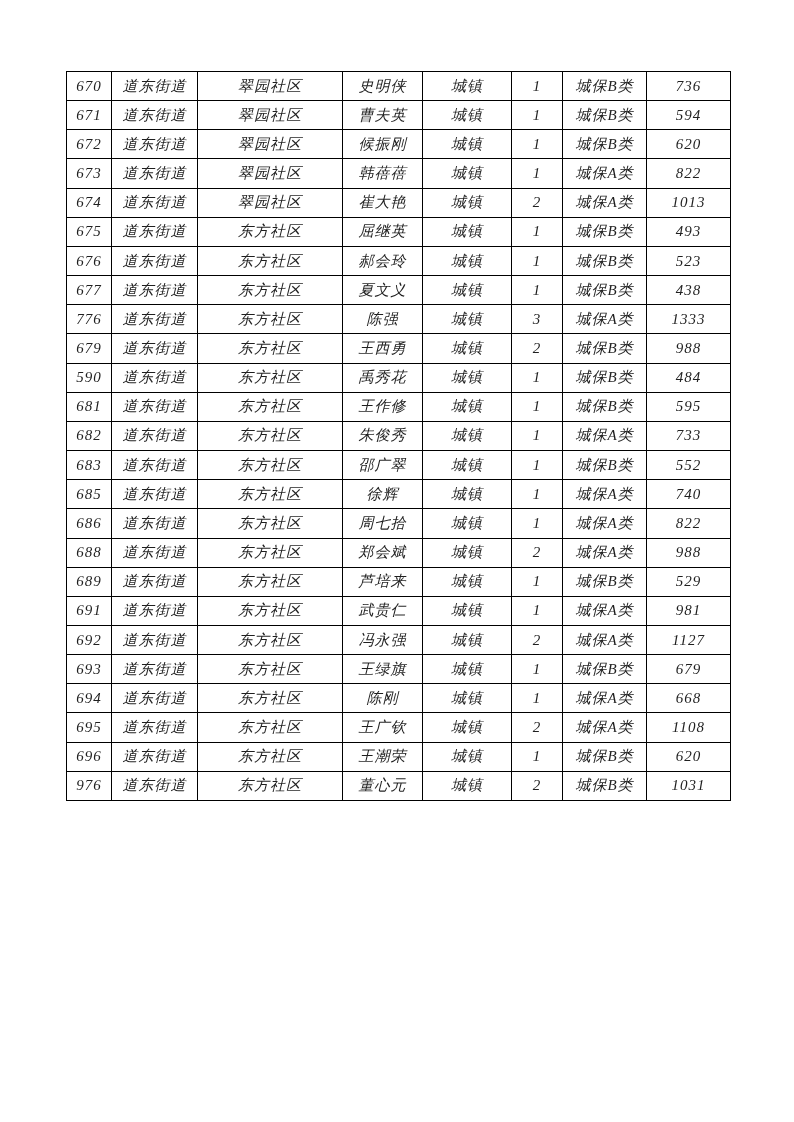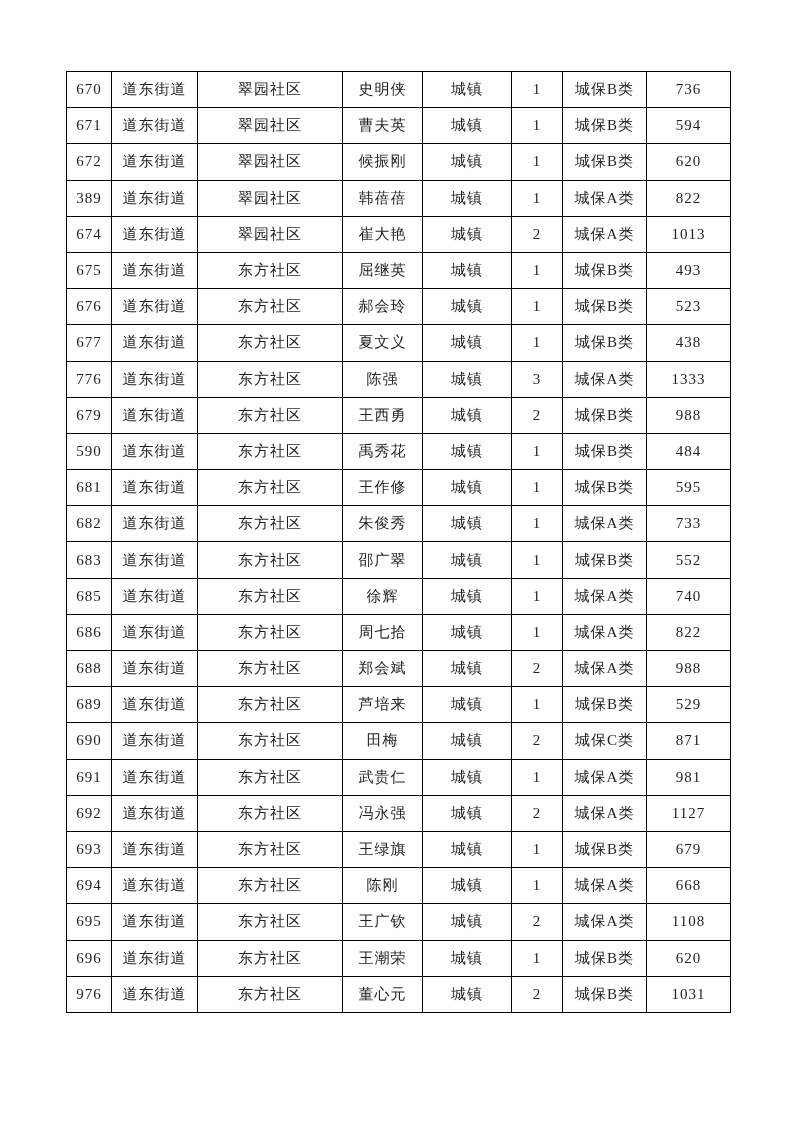--- a/index.html
+++ b/index.html
@@ -13,23 +13,24 @@
     height: 1122px;
     background: #ffffff;
     overflow: hidden;
     font-family: "Liberation Serif", "DejaVu Serif", serif;
   }
   table.data-table {
     position: absolute;
     left: 66px;
     top: 71px;
     width: 664px;
-    height: 942px;
+    height: 730px;
     border-collapse: collapse;
     table-layout: fixed;
+    font-style: italic;
   }
   table.data-table td {
     border: 1.8px solid #000000;
     text-align: center;
     vertical-align: middle;
     padding: 0;
     font-size: 15px;
     color: #1f1f1f;
     letter-spacing: 1px;
     white-space: nowrap;
@@ -84,21 +85,21 @@
           <td>672</td>
           <td>道东街道</td>
           <td>翠园社区</td>
           <td>候振刚</td>
           <td>城镇</td>
           <td>1</td>
           <td>城保B类</td>
           <td>620</td>
         </tr>
         <tr>
-          <td>389</td>
+          <td>673</td>
           <td>道东街道</td>
           <td>翠园社区</td>
           <td>韩蓓蓓</td>
           <td>城镇</td>
           <td>1</td>
           <td>城保A类</td>
           <td>822</td>
         </tr>
         <tr>
           <td>674</td>
@@ -232,30 +233,20 @@
         </tr>
         <tr>
           <td>689</td>
           <td>道东街道</td>
           <td>东方社区</td>
           <td>芦培来</td>
           <td>城镇</td>
           <td>1</td>
           <td>城保B类</td>
           <td>529</td>
-        </tr>
-        <tr>
-          <td>690</td>
-          <td>道东街道</td>
-          <td>东方社区</td>
-          <td>田梅</td>
-          <td>城镇</td>
-          <td>2</td>
-          <td>城保C类</td>
-          <td>871</td>
         </tr>
         <tr>
           <td>691</td>
           <td>道东街道</td>
           <td>东方社区</td>
           <td>武贵仁</td>
           <td>城镇</td>
           <td>1</td>
           <td>城保A类</td>
           <td>981</td>

